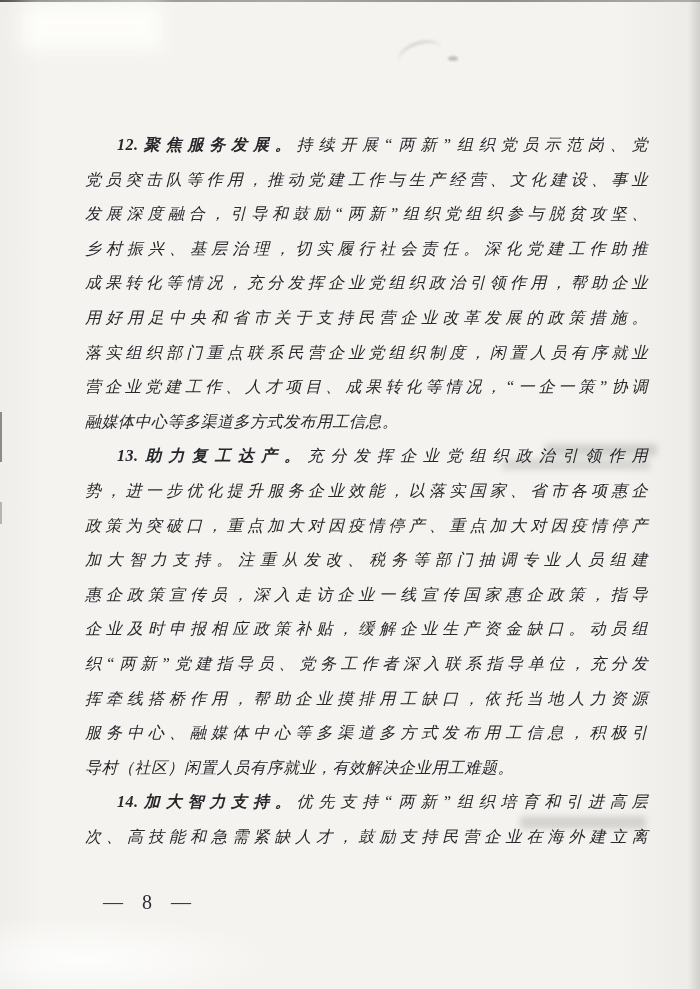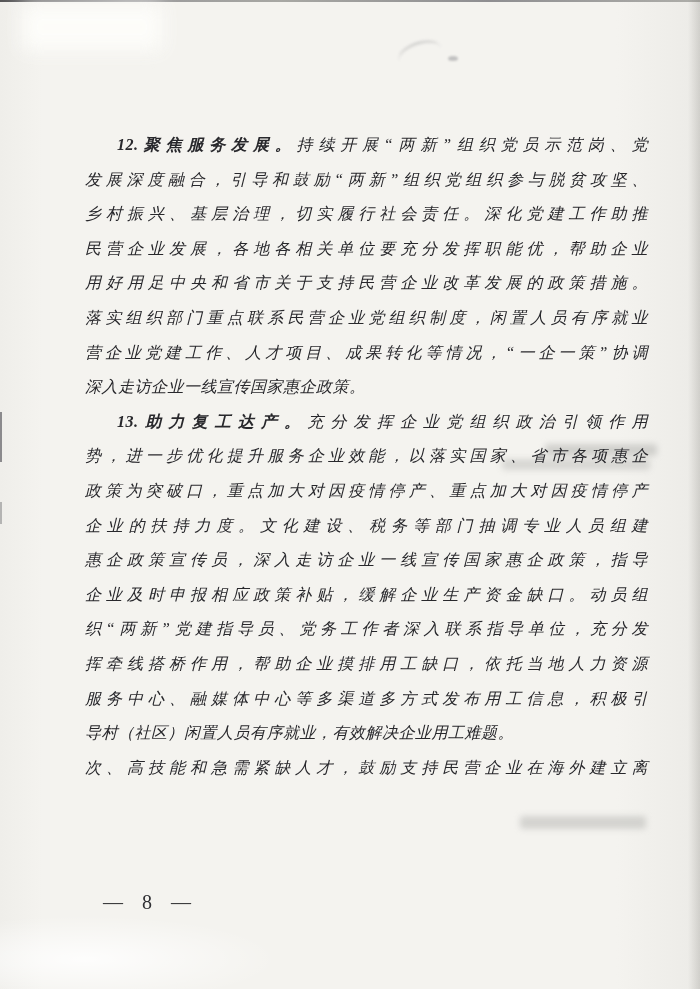--- a/index.html
+++ b/index.html
@@ -60,43 +60,45 @@
   <div class="smudge-dot"></div>
   <div class="bleed bleed-1"></div>
   <div class="bleed bleed-2"></div>
   <div class="bleed bleed-3"></div>
   <div class="right-shade"></div>
 
   <div class="textblock">
 
     <div class="para">
       <div class="line first just"><span class="lead">12.聚焦服务发展。</span><span>持续开展“两新”组织党员示范岗、党</span></div>
+      <div class="line just">党员突击队等作用，推动党建工作与生产经营、文化建设、事业</div>
       <div class="line just">发展深度融合，引导和鼓励“两新”组织党组织参与脱贫攻坚、</div>
       <div class="line just">乡村振兴、基层治理，切实履行社会责任。深化党建工作助推</div>
-      <div class="line just">民营企业发展，各地各相关单位要充分发挥职能优，帮助企业</div>
+      <div class="line just">成果转化等情况，充分发挥企业党组织政治引领作用，帮助企业</div>
       <div class="line just">用好用足中央和省市关于支持民营企业改革发展的政策措施。</div>
       <div class="line just">落实组织部门重点联系民营企业党组织制度，闲置人员有序就业</div>
       <div class="line just">营企业党建工作、人才项目、成果转化等情况，“一企一策”协调</div>
-      <div class="line">深入走访企业一线宣传国家惠企政策。</div>
+      <div class="line">融媒体中心等多渠道多方式发布用工信息。</div>
     </div>
 
     <div class="para">
       <div class="line first just"><span class="lead">13.助力复工达产。</span><span>充分发挥企业党组织政治引领作用</span></div>
       <div class="line just">势，进一步优化提升服务企业效能，以落实国家、省市各项惠企</div>
       <div class="line just">政策为突破口，重点加大对因疫情停产、重点加大对因疫情停产</div>
-      <div class="line just">企业的扶持力度。文化建设、税务等部门抽调专业人员组建</div>
+      <div class="line just">加大智力支持。注重从发改、税务等部门抽调专业人员组建</div>
       <div class="line just">惠企政策宣传员，深入走访企业一线宣传国家惠企政策，指导</div>
       <div class="line just">企业及时申报相应政策补贴，缓解企业生产资金缺口。动员组</div>
       <div class="line just">织“两新”党建指导员、党务工作者深入联系指导单位，充分发</div>
       <div class="line just">挥牵线搭桥作用，帮助企业摸排用工缺口，依托当地人力资源</div>
       <div class="line just">服务中心、融媒体中心等多渠道多方式发布用工信息，积极引</div>
       <div class="line">导村（社区）闲置人员有序就业，有效解决企业用工难题。</div>
     </div>
 
     <div class="para">
+      <div class="line first just"><span class="lead">14.加大智力支持。</span><span>优先支持“两新”组织培育和引进高层</span></div>
       <div class="line just">次、高技能和急需紧缺人才，鼓励支持民营企业在海外建立离</div>
     </div>
 
   </div>
 
   <div class="footer">— 8 —</div>
 
 </div>
 
 </body></html>

